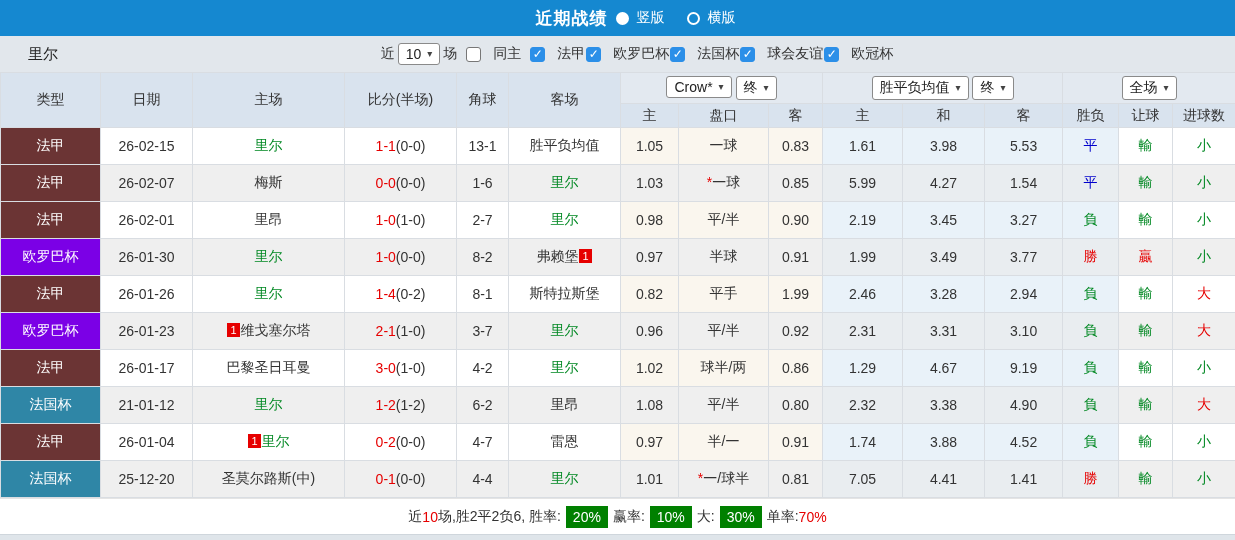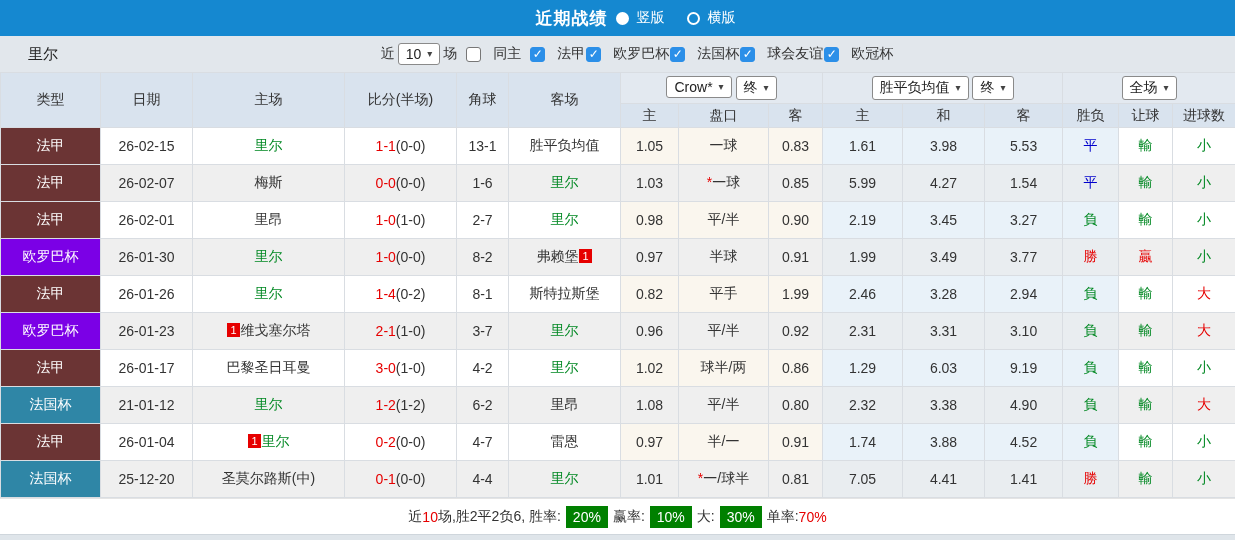--- a/index.html
+++ b/index.html
@@ -286,21 +286,21 @@
         <td class="type" style="background: rgb(107, 52, 52);">法甲</td>
         <td>26-01-17</td>
         <td><span>巴黎圣日耳曼</span></td>
         <td><span class="c-red">3-0</span><span>(1-0)</span></td>
         <td>4-2</td>
         <td><span class="c-green">里尔</span></td>
         <td class="oddc">1.02</td>
         <td class="oddc">球半/两</td>
         <td class="oddc">0.86</td>
         <td class="avgc">1.29</td>
-        <td class="avgc">6.03</td>
+        <td class="avgc">4.67</td>
         <td class="avgc">9.19</td>
         <td class="resc c-green">負</td>
         <td class="c-green">輸</td>
         <td class="c-green">小</td>
       </tr>
       <tr>
         <td class="type" style="background: rgb(47, 134, 166);">法国杯</td>
         <td>21-01-12</td>
         <td><span class="c-green">里尔</span></td>
         <td><span class="c-red">1-2</span><span>(1-2)</span></td>

